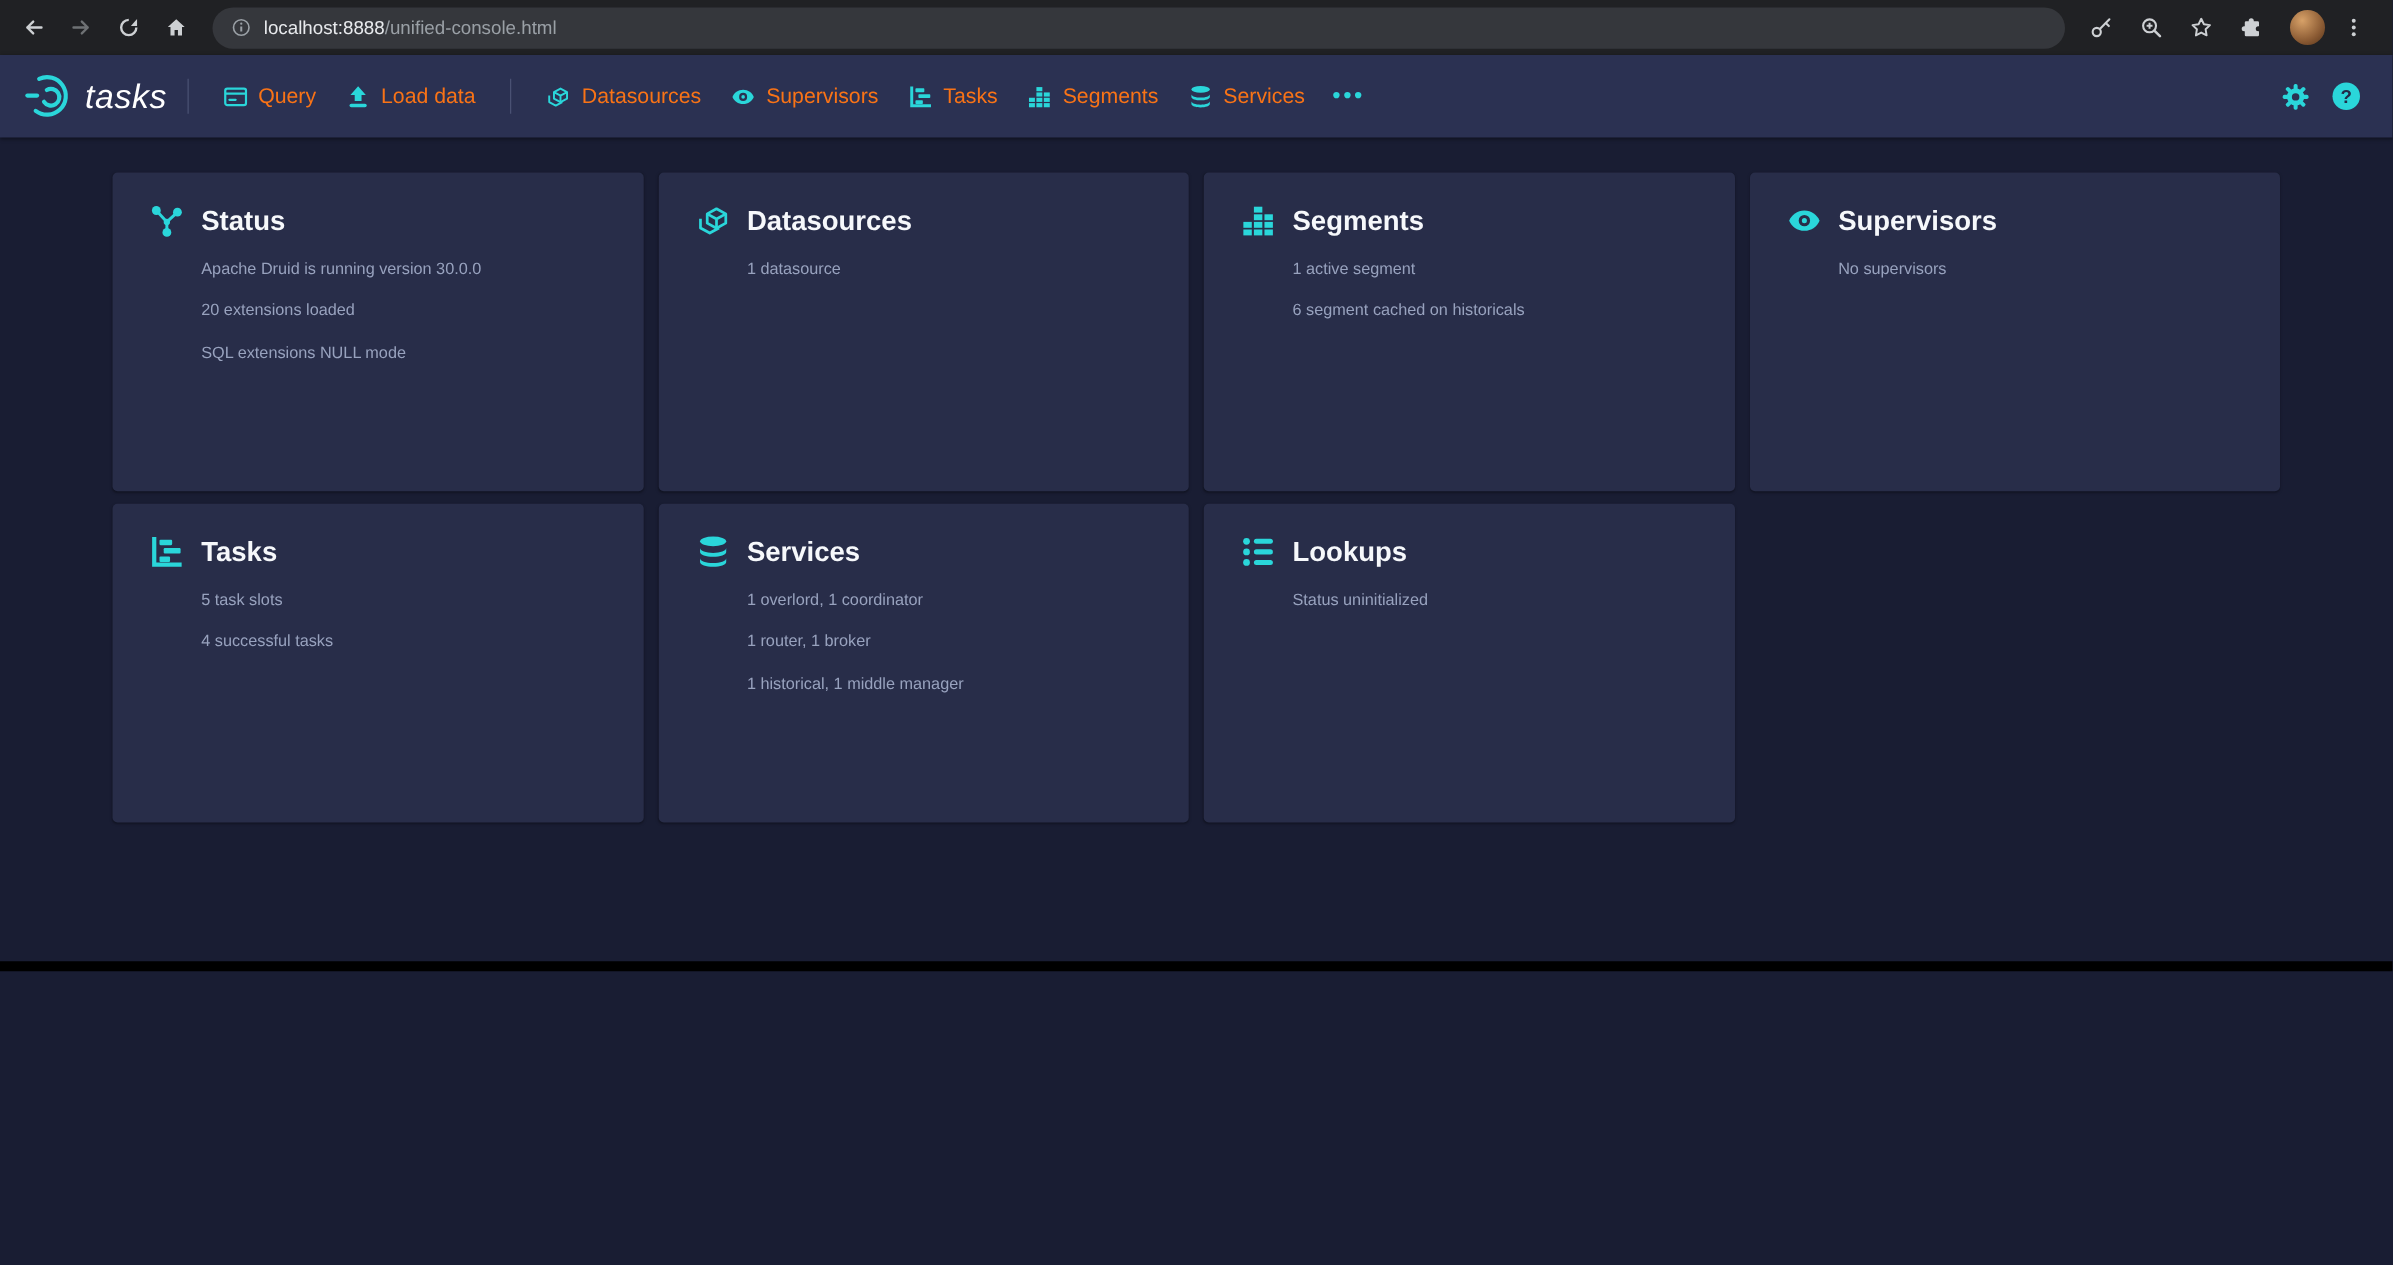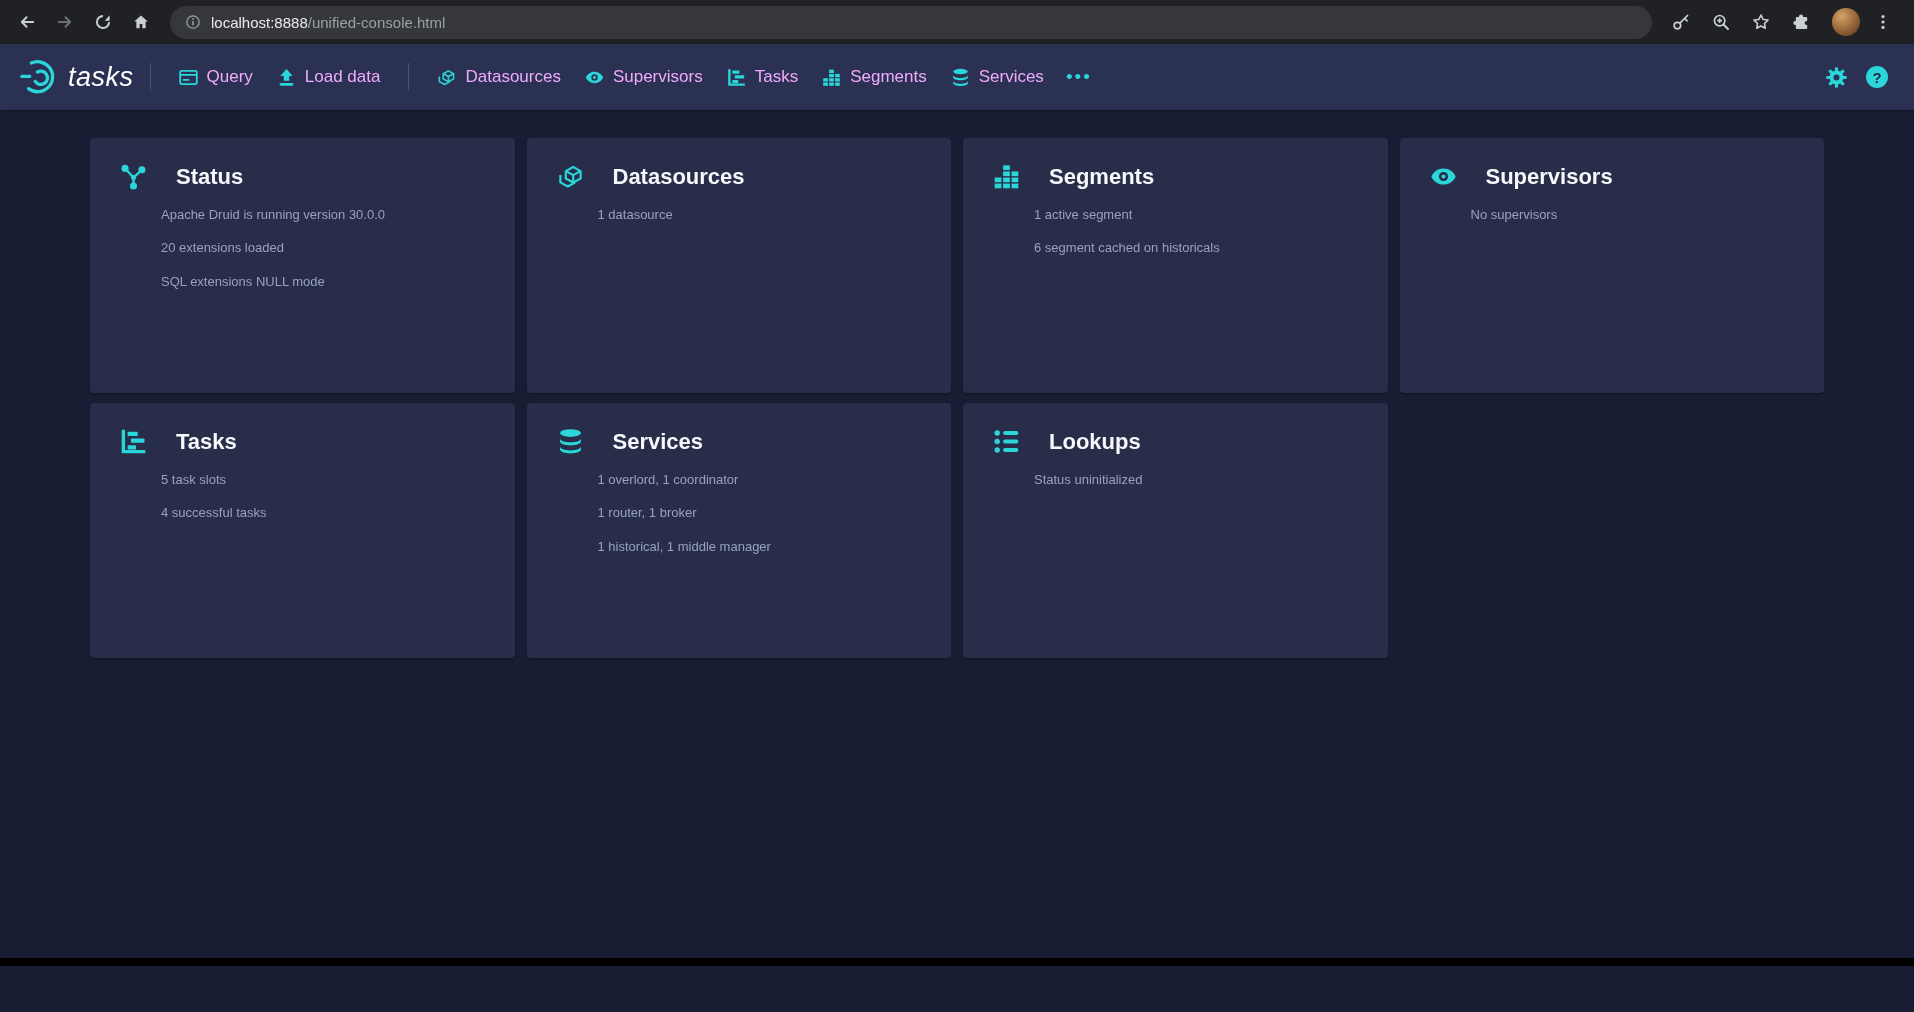--- a/index.html
+++ b/index.html
@@ -2,21 +2,21 @@
 <html><head>
 <meta charset="utf-8">
 <style>
   * { margin:0; padding:0; box-sizing:border-box; }
   html,body { width:1914px; height:1012px; }
   body {
     font-family:"Liberation Sans", sans-serif;
     background:#191d33;
     overflow:hidden;
   }
-  .screen { position:relative; width:1914px; height:966px; }
+  .screen { position:relative; width:1914px; height:777px; }
 
   
   .browser-bar {
     height:44px; background:#202124;
     display:flex; align-items:center;
     padding:0 10px; gap:4px;
   }
   .b-btn {
     width:34px; height:34px; border-radius:50%;
     display:flex; align-items:center; justify-content:center;
@@ -48,21 +48,21 @@
     box-shadow:0 1px 3px rgba(0,0,0,.45);
   }
   .cyan { color:#2ad6da; }
   .brand { display:flex; align-items:center; gap:10px; cursor:pointer; }
   .brand svg { width:40px; height:40px; display:block; }
   .brand-text { color:#ffffff; font-size:27px; font-style:italic; letter-spacing:.5px; }
   .nav-divider { width:1px; height:28px; background:#4a5173; margin:0 16px; flex:0 0 auto; }
   .nav-item {
     display:flex; align-items:center; gap:9px;
     padding:9px 12px; border-radius:3px;
-    color:#f0abfc; font-size:17px; cursor:pointer; flex:0 0 auto;
+    color:#f97316; font-size:17px; cursor:pointer; flex:0 0 auto;
   }
   .nav-icon svg { width:19px; height:19px; display:block; }
   .more-btn {
     color:#2ad6da; font-size:19px; letter-spacing:2px;
     padding:6px 10px; cursor:pointer; border-radius:3px;
   }
   .nav-right { margin-left:auto; display:flex; align-items:center; gap:18px; }
   .gear-btn { cursor:pointer; display:flex; }
   .gear-btn svg { width:23px; height:23px; display:block; }
   .help-btn {
@@ -80,21 +80,21 @@
     grid-auto-rows:255px;
     gap:10px 12px;
     padding:28px 90px;
   }
   .card {
     background:#282d49; border-radius:4px;
     padding:25px 30px;
     box-shadow:0 1px 2px rgba(0,0,0,.35);
     cursor:pointer;
   }
-  .card-head { display:flex; align-items:center; gap:29px; }
+  .card-head { display:flex; align-items:center; gap:14px; }
   .card-icon svg { width:27px; height:27px; display:block; }
   .card-title { color:#f6f8fb; font-size:22px; font-weight:700; }
   .card-line { color:#98a2be; font-size:13px; line-height:1.25; margin:17px 0 0 41px; }
 
   .bottom-strip { position:absolute; left:0; right:0; bottom:0; height:8px; background:#000; }
 </style>
 </head>
 <body>
 
 <div class="screen">

